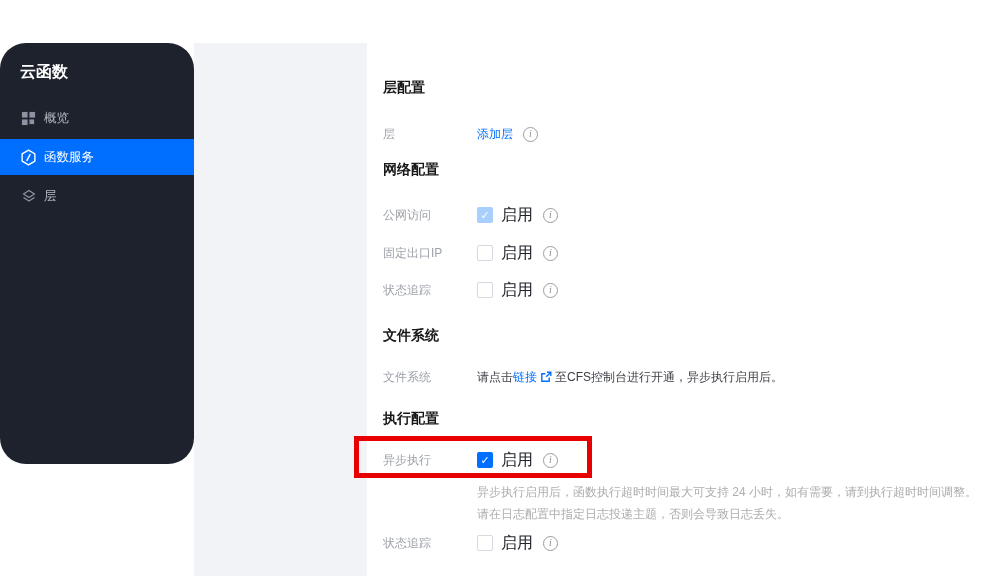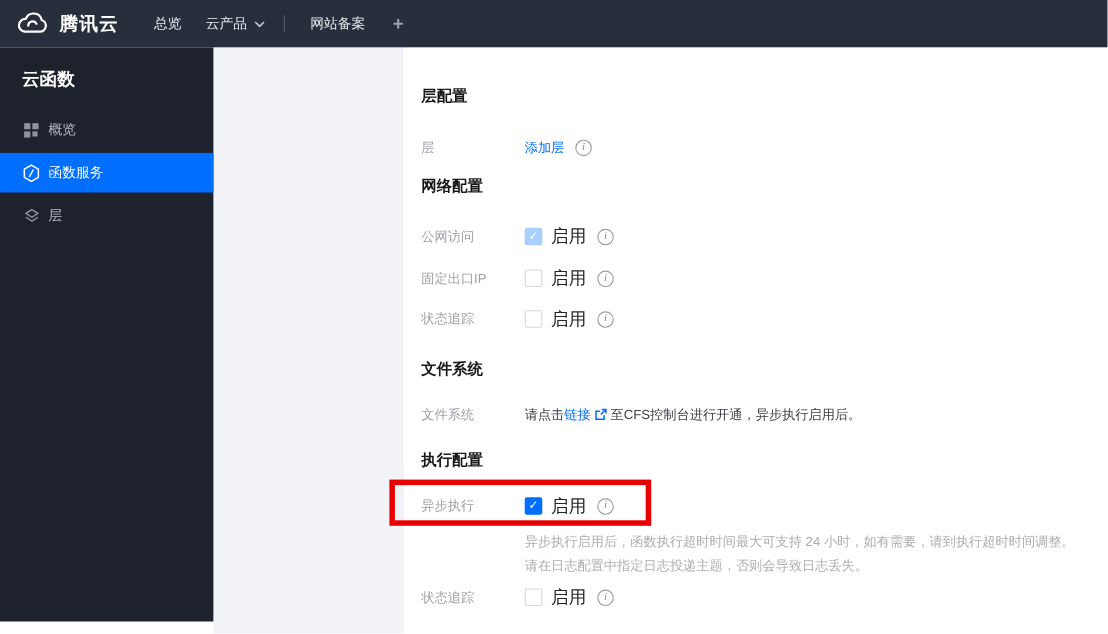--- a/index.html
+++ b/index.html
@@ -14,22 +14,22 @@
     align-items:center; gap:9px; cursor:pointer; }
   .brand-name { color:#ffffff; font-size:17px; font-weight:bold; letter-spacing:1px; }
   .nav-item { position:absolute; top:0; height:43px; display:flex; align-items:center;
     color:#E6E9EE; font-size:12.5px; cursor:pointer; gap:6px; }
   .nav-divider { position:absolute; left:258px; top:14px; width:1px; height:15px;
     background:#545D6C; }
   .nav-plus { position:absolute; left:357px; top:0; height:43px; display:flex;
     align-items:center; color:#9AA2AE; font-size:17px; font-weight:bold; cursor:pointer; }
 
   
-  .sidebar { position:absolute; left:0; top:43px; width:194px; height:522px;
-    background:#1E222C; z-index:2; }
+  .sidebar { position:absolute; left:0; top:43px; width:194px; height:421px;
+    background:#1E222C; z-index:2;border-radius:26px; }
   .sidebar-title { position:absolute; left:20px; top:19px; color:#ffffff;
     font-size:16px; font-weight:bold; }
   .side-item { position:absolute; left:0; width:194px; height:36px; display:flex;
     align-items:center; cursor:pointer; }
   .side-item .sicon { position:absolute; left:20px; width:17px; height:17px;
     display:flex; align-items:center; justify-content:center; }
   .side-item .slabel { position:absolute; left:44px; font-size:12.5px; color:#B5BAC4; }
   .side-item.active { background:#006EFF; }
   .side-item.active .slabel { color:#ffffff; }
 
@@ -69,48 +69,20 @@
 
   
   .red-box { position:absolute; left:354px; top:436px; width:238px; height:42px;
     border:5px solid #E80000; z-index:6; pointer-events:none; }
 </style>
 </head>
 <body>
 
 <div id="stage">
 
-  <div class="topbar">
-    <div class="brand">
-      <span style="display:flex;">
-        <svg width="31" height="22" viewBox="0 0 34 24" fill="none" stroke="#ffffff" stroke-width="2.2" stroke-linecap="round" stroke-linejoin="round">
-          <path d="M9.5 19.5h14.8a6 6 0 0 0 1.9-11.7 8.3 8.3 0 0 0-15.9-1A6.3 6.3 0 0 0 9.5 19.5z"></path>
-          <path d="M12.8 13.6a4.4 4.4 0 0 1 8.3-2"></path>
-        </svg>
-      </span>
-      <span class="brand-name">腾讯云</span>
-    </div>
-
-    <div class="nav-item" style="left:140px;">
-      <span>总览</span>
-    </div>
-    <div class="nav-item" style="left:187px;">
-      <span>云产品</span>
-      <span style="display:flex;">
-        <svg width="10" height="6" viewBox="0 0 10 6" fill="none" stroke="#C6CBD4" stroke-width="1.4">
-          <path d="M1 1l4 4 4-4"></path>
-        </svg>
-      </span>
-    </div>
-    <div class="nav-divider"></div>
-    <div class="nav-item" style="left:282px;">
-      <span>网站备案</span>
-    </div>
-    <div class="nav-plus">+</div>
-  </div>
 
   <div class="sidebar">
     <div class="sidebar-title">云函数</div>
 
     <div class="side-item active" style="top:96px;">
       <span class="sicon">
         <svg width="17" height="17" viewBox="0 0 16 16" fill="none" stroke="#ffffff" stroke-width="1.3" stroke-linejoin="round">
           <path d="M8 1l6 3.5v7L8 15l-6-3.5v-7z"></path>
           <path d="M9.7 4.8 6.3 11.2"></path>
         </svg>

